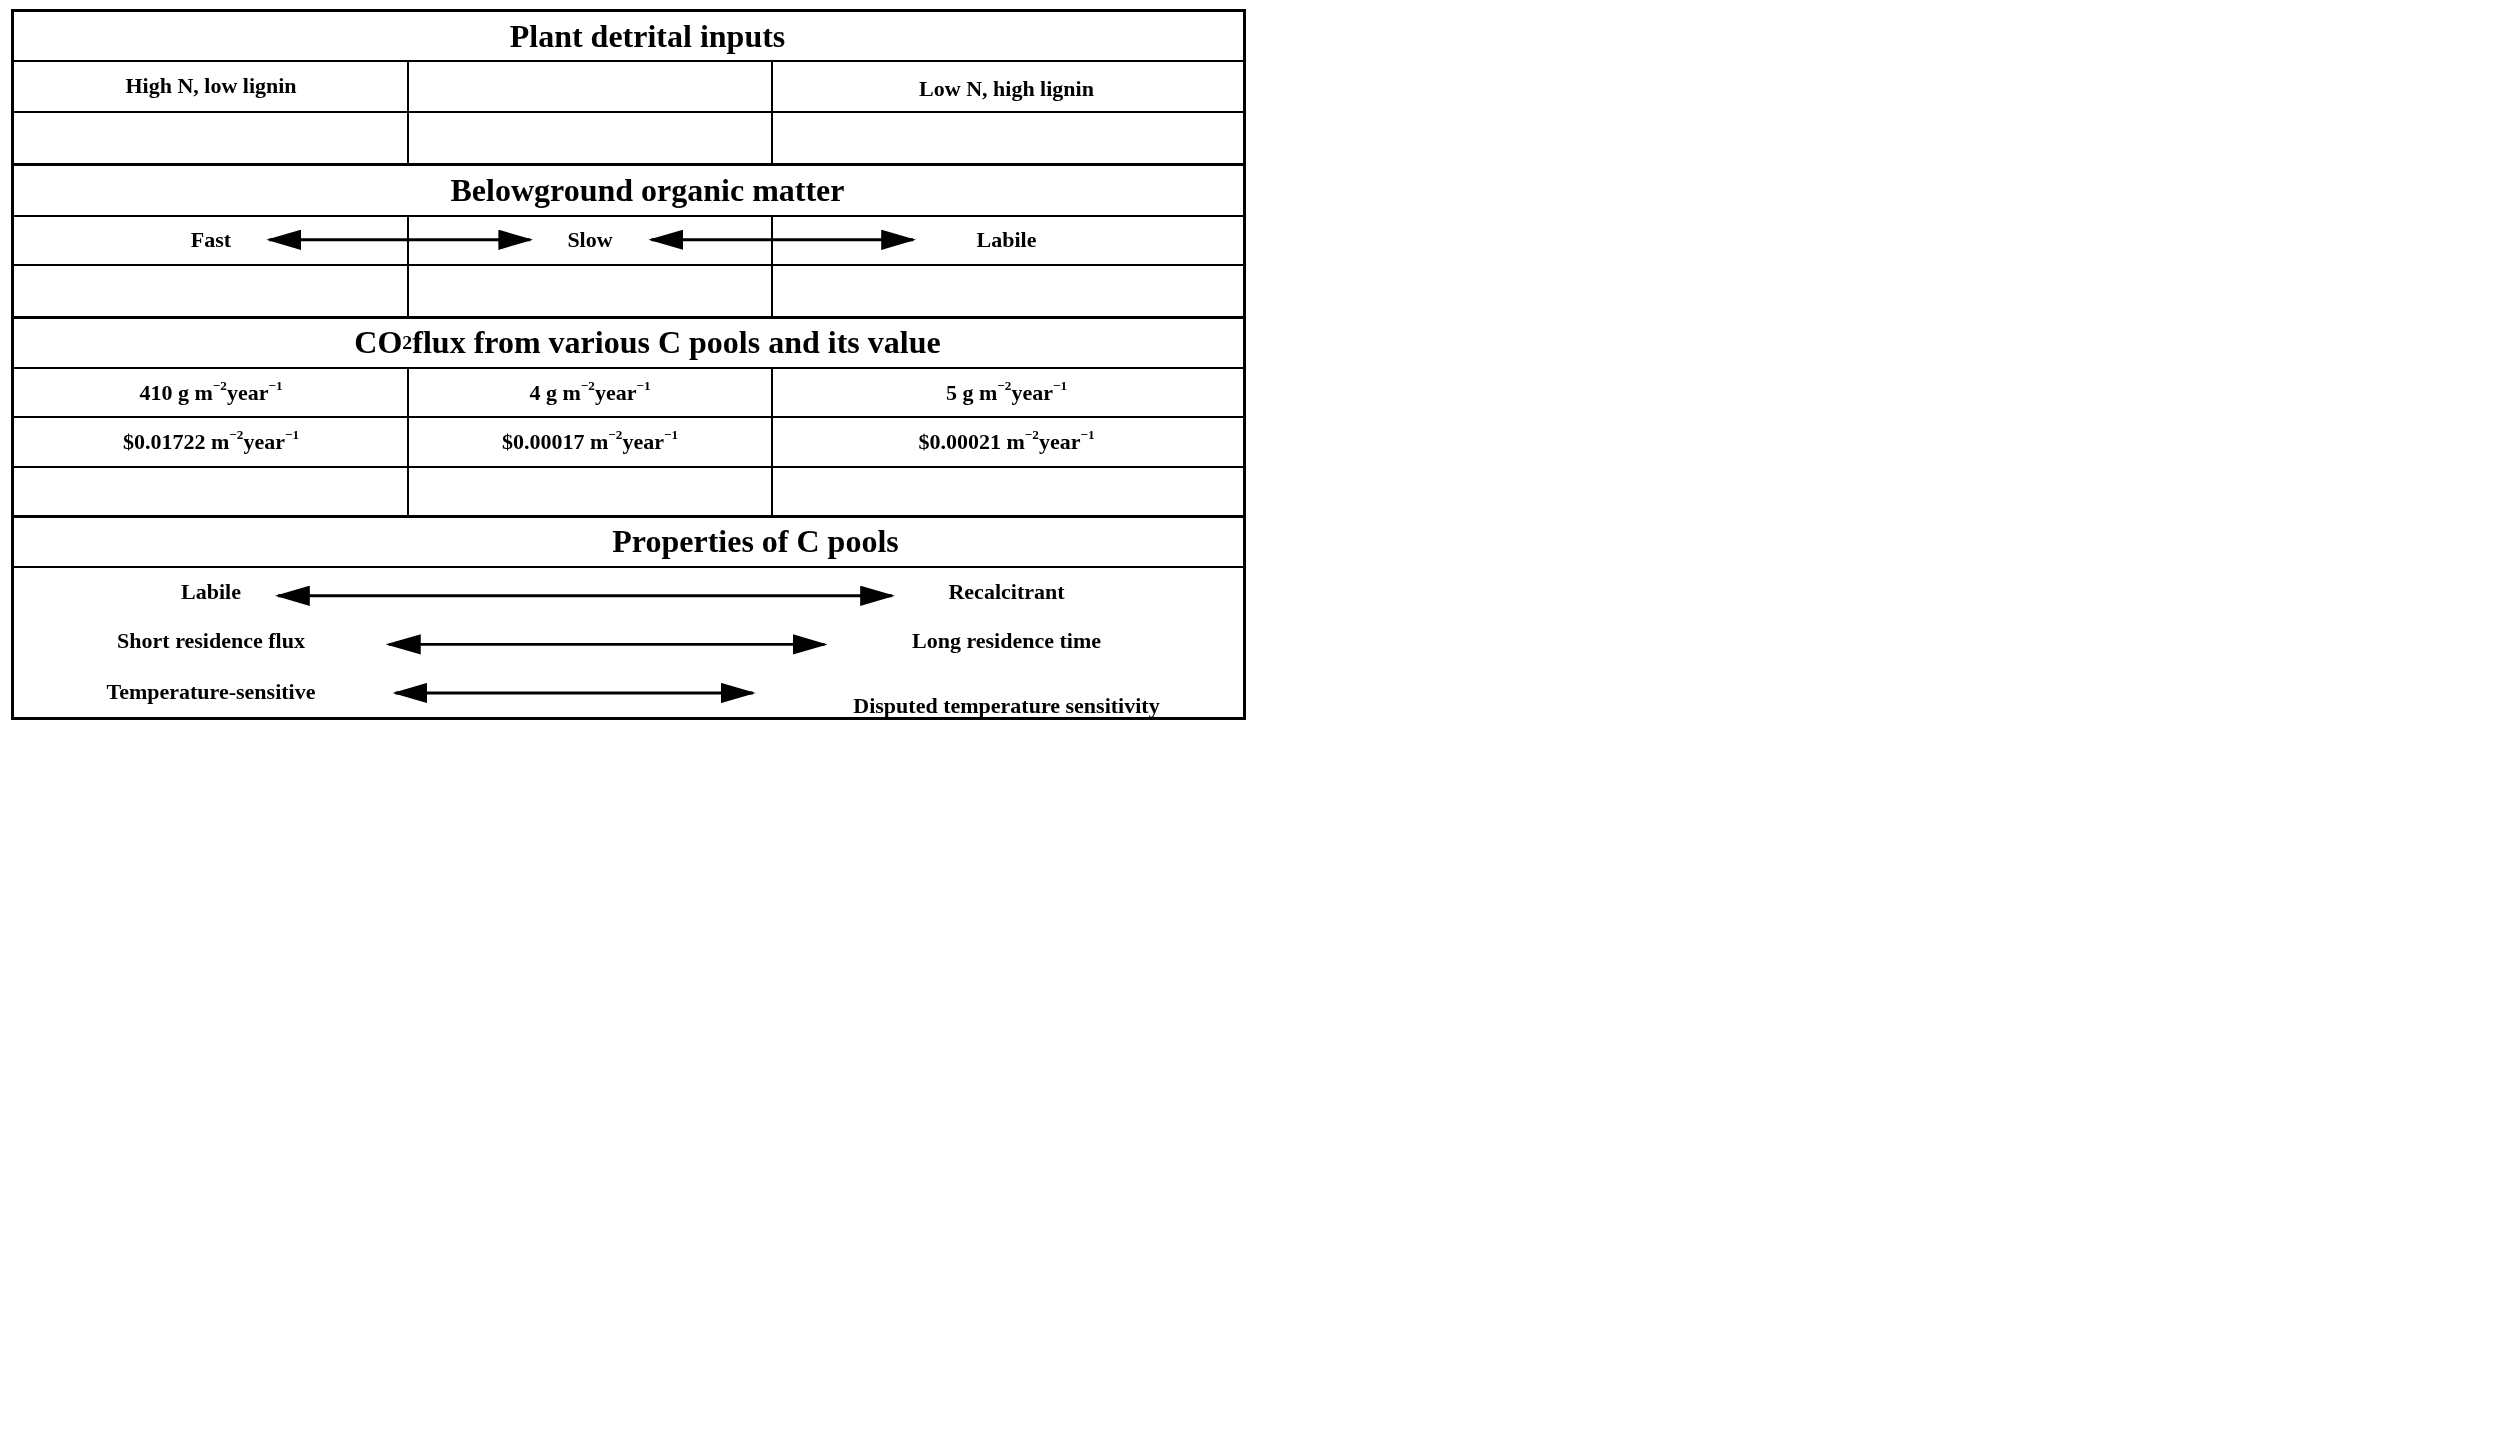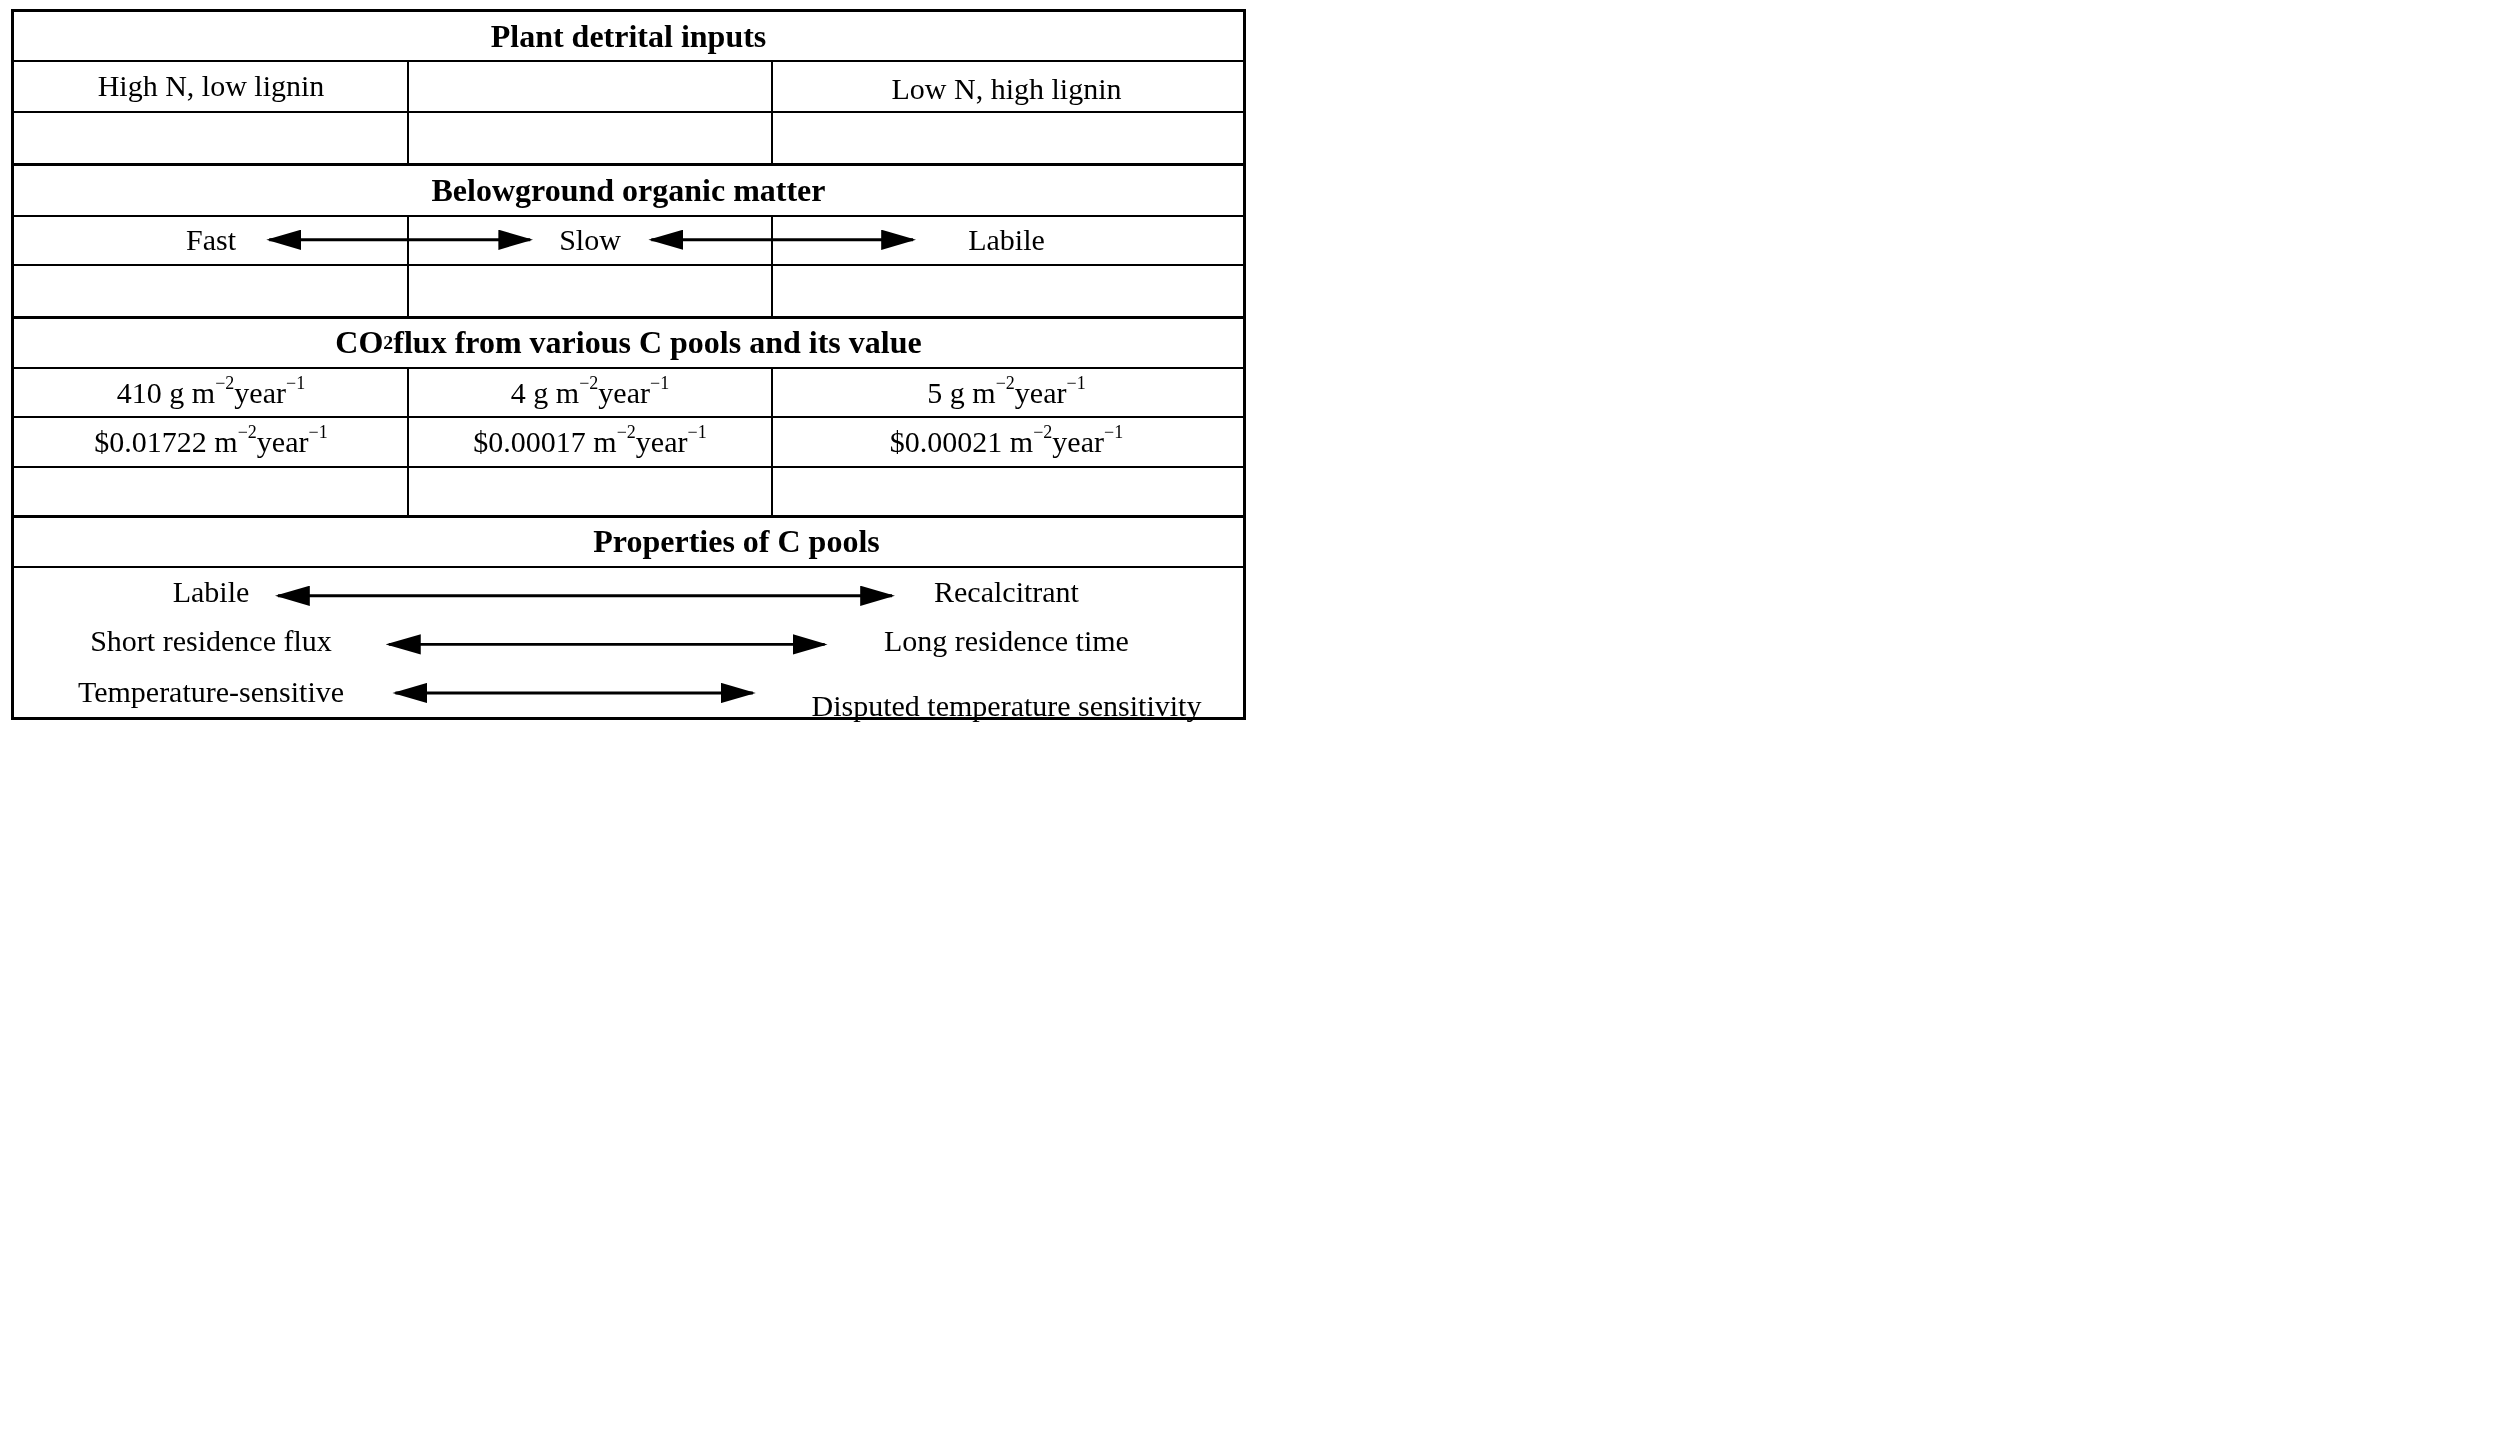--- a/index.html
+++ b/index.html
@@ -17,24 +17,25 @@
     border:3.6px solid #000;
     background:#fff;
   }
   .hline{position:absolute;left:0;width:100%;height:2.2px;background:#000;}
   .hline.thick{height:3.6px;}
   .vline{position:absolute;width:2.2px;background:#000;}
   .cell{
     position:absolute;
     display:flex;align-items:center;justify-content:center;
     white-space:nowrap;
-    font-size:30px;
+    font-size:22px;
     line-height:1;
+    font-weight:bold;
   }
-  .hdr{font-weight:bold;font-size:32px;}
+  .hdr{font-weight:bold;font-size:32px;padding-left:19px;}
   sub{font-size:62%;line-height:0;}
   sup{font-size:60%;line-height:0;vertical-align:baseline;position:relative;top:-0.55em;}
   svg.arrows{position:absolute;left:0;top:0;width:1229px;height:705px;pointer-events:none;}
 </style>
 </head>
 <body>
 
 <div class="page">
   <div class="tbl">
 

